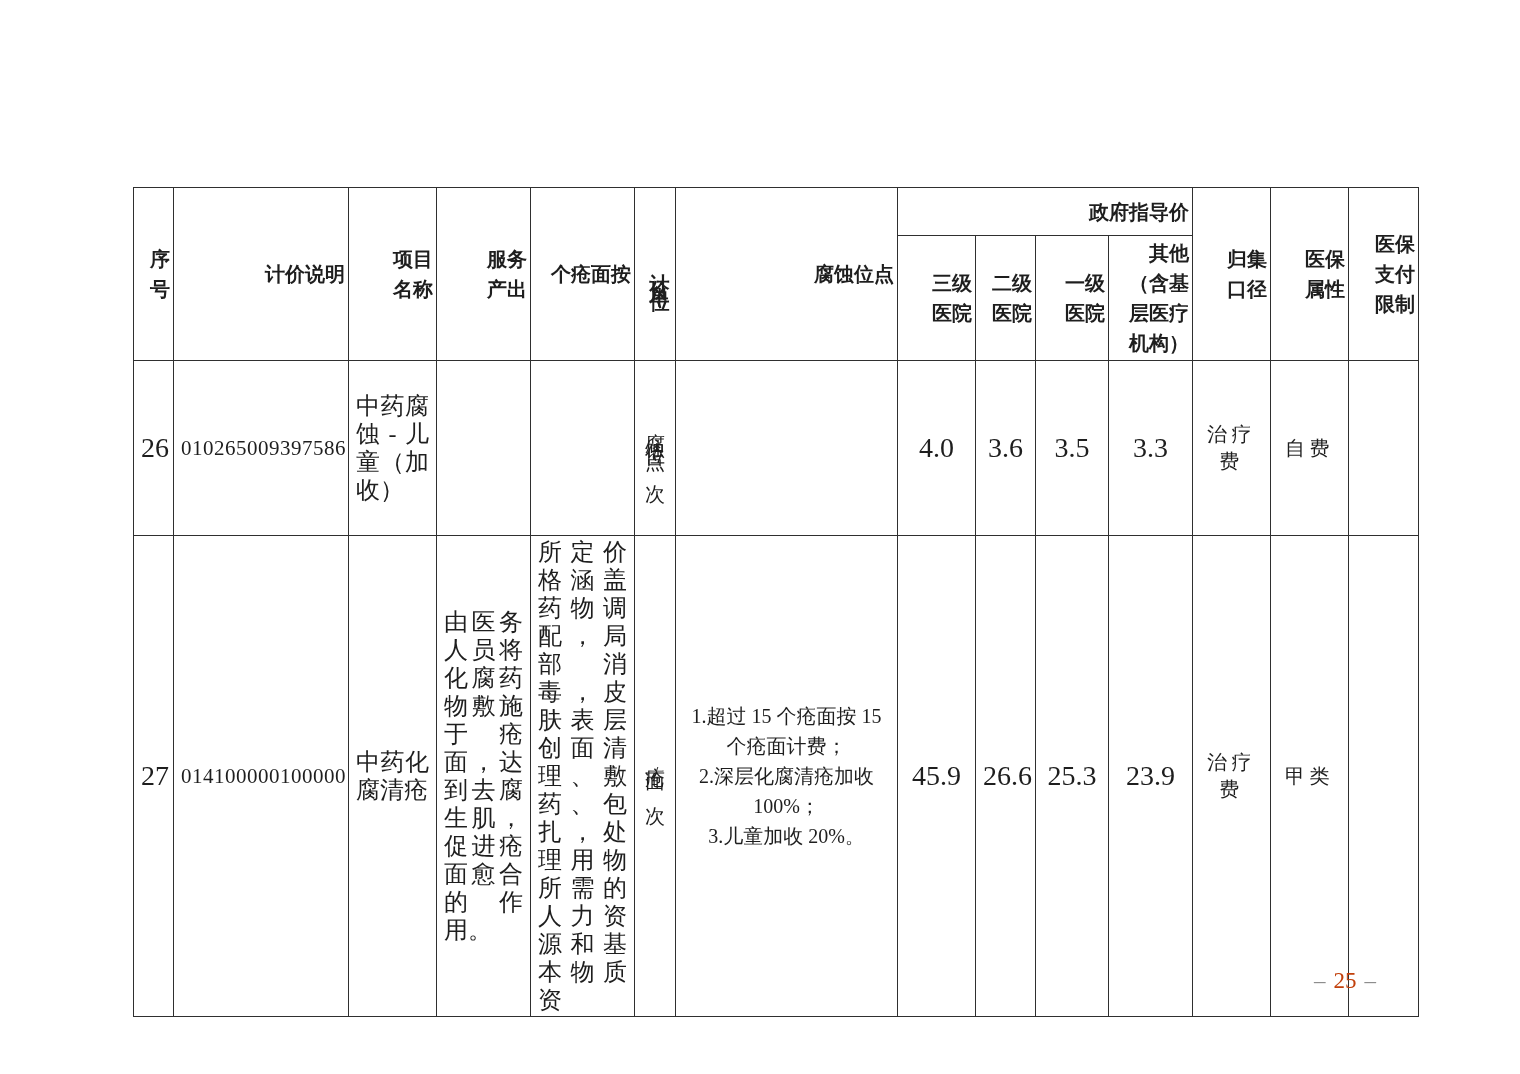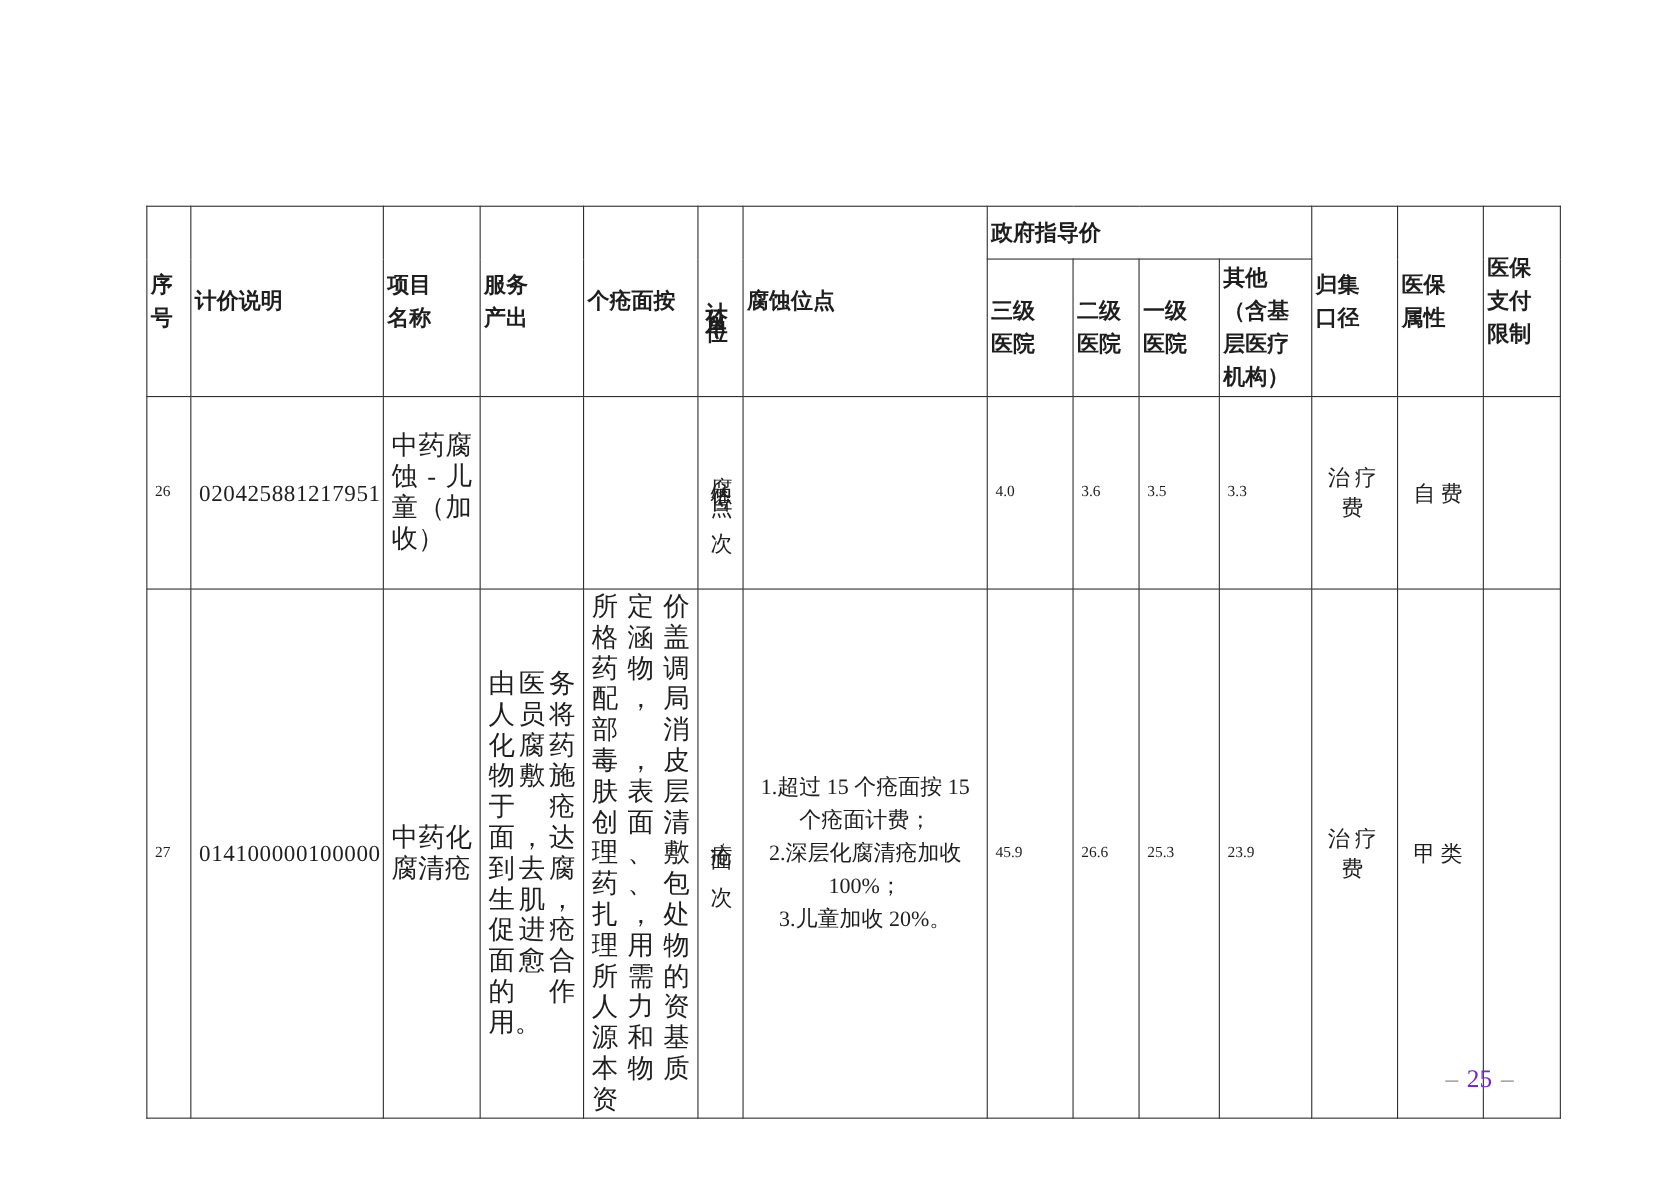--- a/index.html
+++ b/index.html
@@ -24,27 +24,27 @@
     border: 1px solid #2f2f2f;
     vertical-align: middle;
     padding: 2px 7px;
     overflow: hidden;
   }
   .price-table th {
     font-family: "Liberation Sans", "DejaVu Sans", sans-serif;
     font-weight: 700;
     font-size: 20px;
     line-height: 30px;
-    text-align: left;
+    text-align: right;
     white-space: pre-line;
     padding: 2px 3px;
   }
   .num {
-    text-align: left;
-    font-size: 14px;
+    text-align: center;
+    font-size: 28px;
   }
   .code {
     text-align: center;
     font-size: 21px;
     letter-spacing: 0.5px;
   }
   .para {
     font-size: 24px;
     line-height: 28px;
     text-align: justify;
@@ -77,21 +77,21 @@
   .page-footer {
     position: absolute;
     top: 966px;
     left: 1290px;
     width: 110px;
     text-align: center;
     font-size: 23px;
     line-height: 30px;
   }
   .page-footer .dash { color: #8d8d8d; padding: 0 8px; }
-  .page-footer .pnum { color: #6d28d9; }
+  .page-footer .pnum { color: #c2410c; }
 </style>
 </head>
 <body>
 
 <div class="page">
 
   <table class="price-table">
     <colgroup>
       <col style="width:40px">
         <col style="width:175px">
@@ -138,21 +138,21 @@
       <th>一级
 医院</th>
       <th>其他
 （含基
 层医疗
 机构）</th>
     </tr>
 
     <tr style="height:175px">
       <td class="num">26</td>
-      <td class="code">020425881217951</td>
+      <td class="code">010265009397586</td>
       <td class="para">中药腐蚀-儿童（加收）</td>
       <td class="para"></td>
       <td class="para"></td>
       <td class="v-cell"><div class="v-text">腐蚀位点/次</div></td>
       <td class="note"></td>
       <td class="num">4.0</td>
       <td class="num">3.6</td>
       <td class="num">3.5</td>
       <td class="num">3.3</td>
       <td class="spread">治疗费</td>

